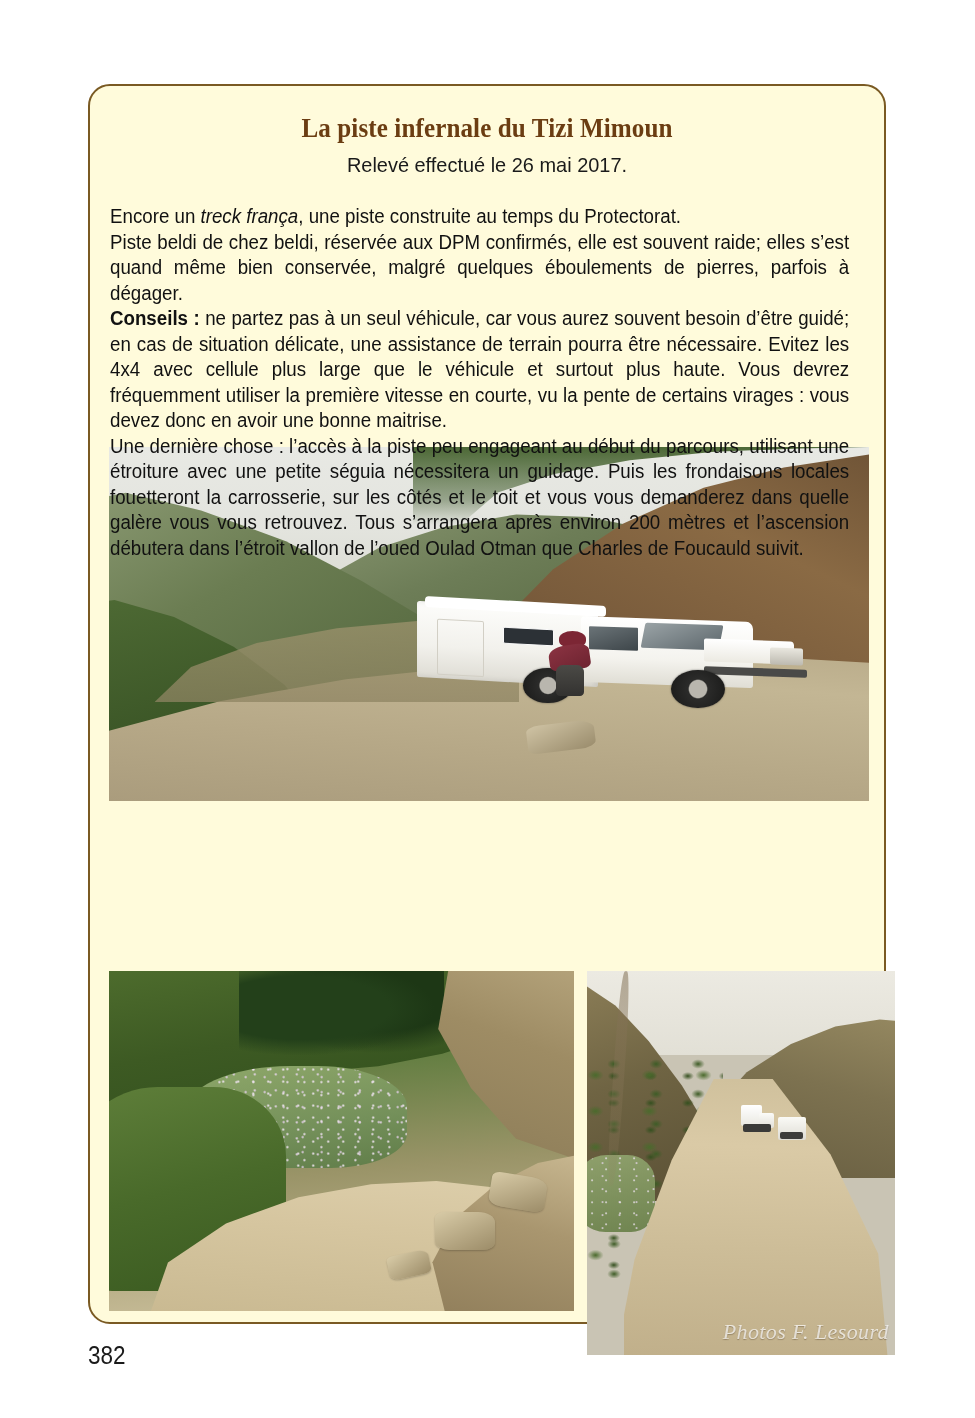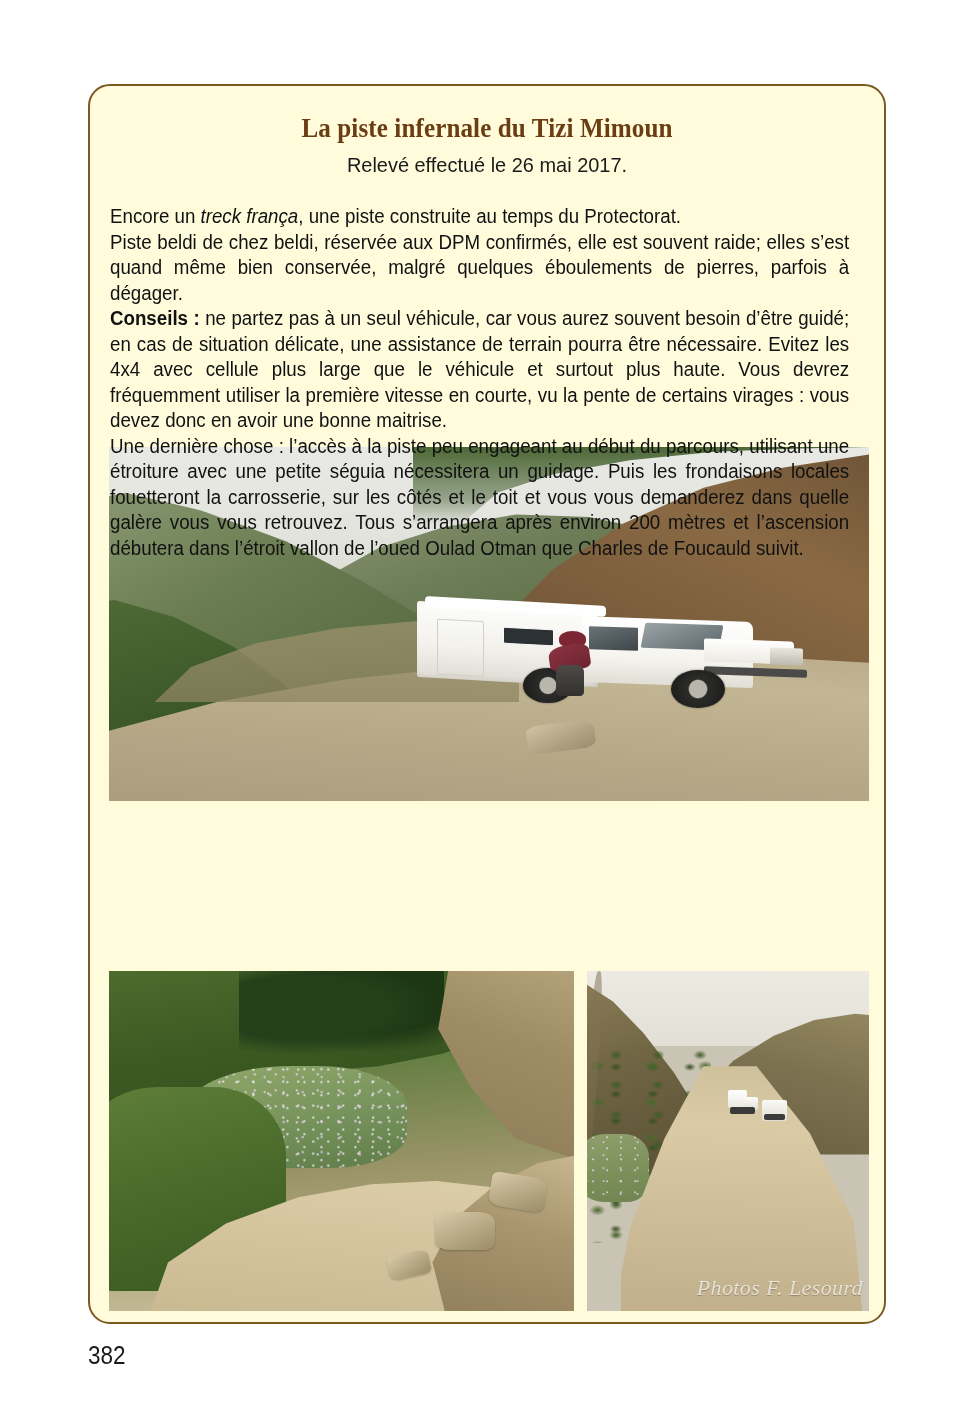--- a/index.html
+++ b/index.html
@@ -67,21 +67,21 @@
   .body-block b { font-weight: bold; }
 
   
   .photo {
     position: absolute;
     overflow: hidden;
     background: #c9c4b4;
   }
   #photo-main   { left: 19px;  top: 361px;  width: 760px; height: 354px; }
   #photo-left   { left: 19px;  top: 885px;  width: 465px; height: 340px; }
-  #photo-right  { left: 497px; top: 885px;  width: 282px; height: 340px; }
+  #photo-right  { left: 497px; top: 885px;  width: 282px; height: 384px; padding-left: 26px; }
 
   
   .sky {
     position: absolute; left: 0; right: 0; top: 0;
     background: linear-gradient(to bottom, #e8e9e4 0%, #e3e4de 55%, #dadbd2 100%);
   }
   .hill {
     position: absolute;
     background-repeat: no-repeat;
   }

